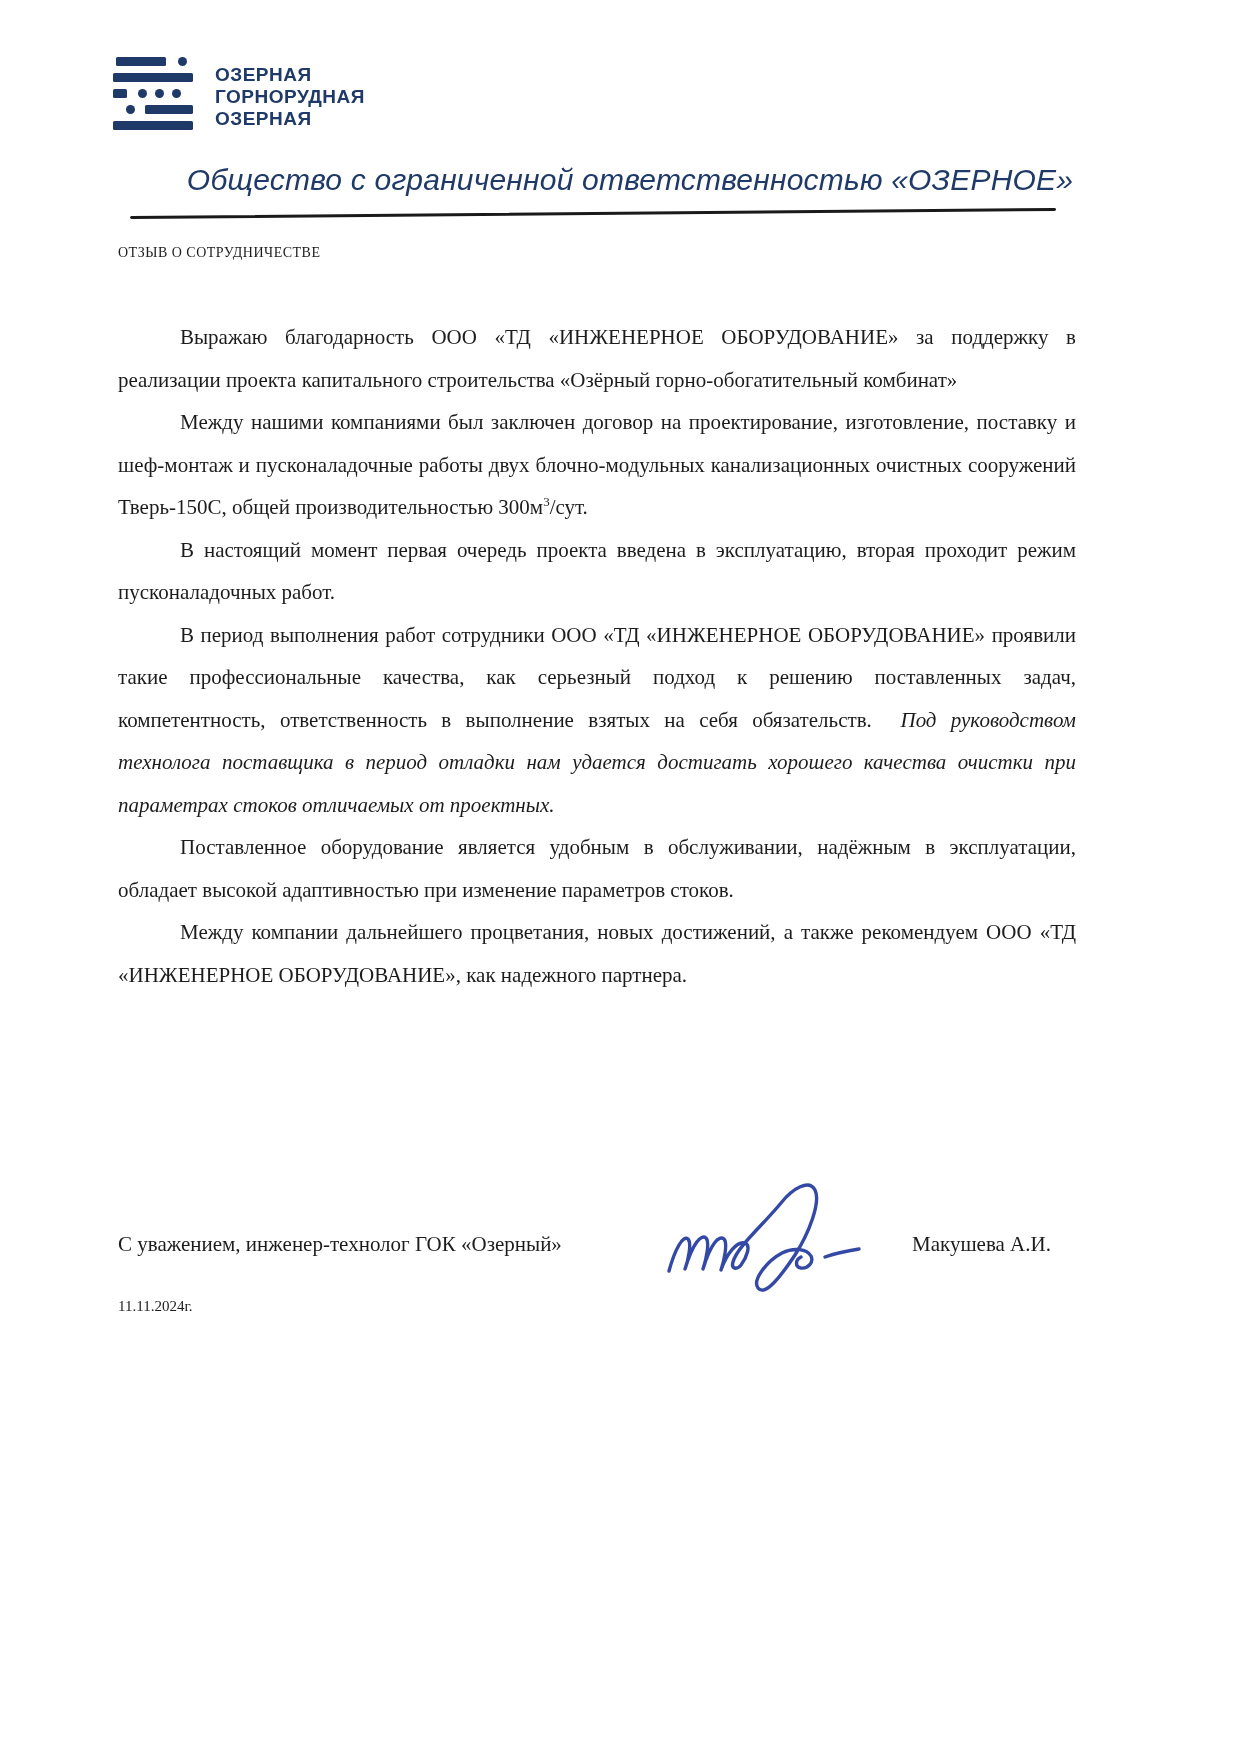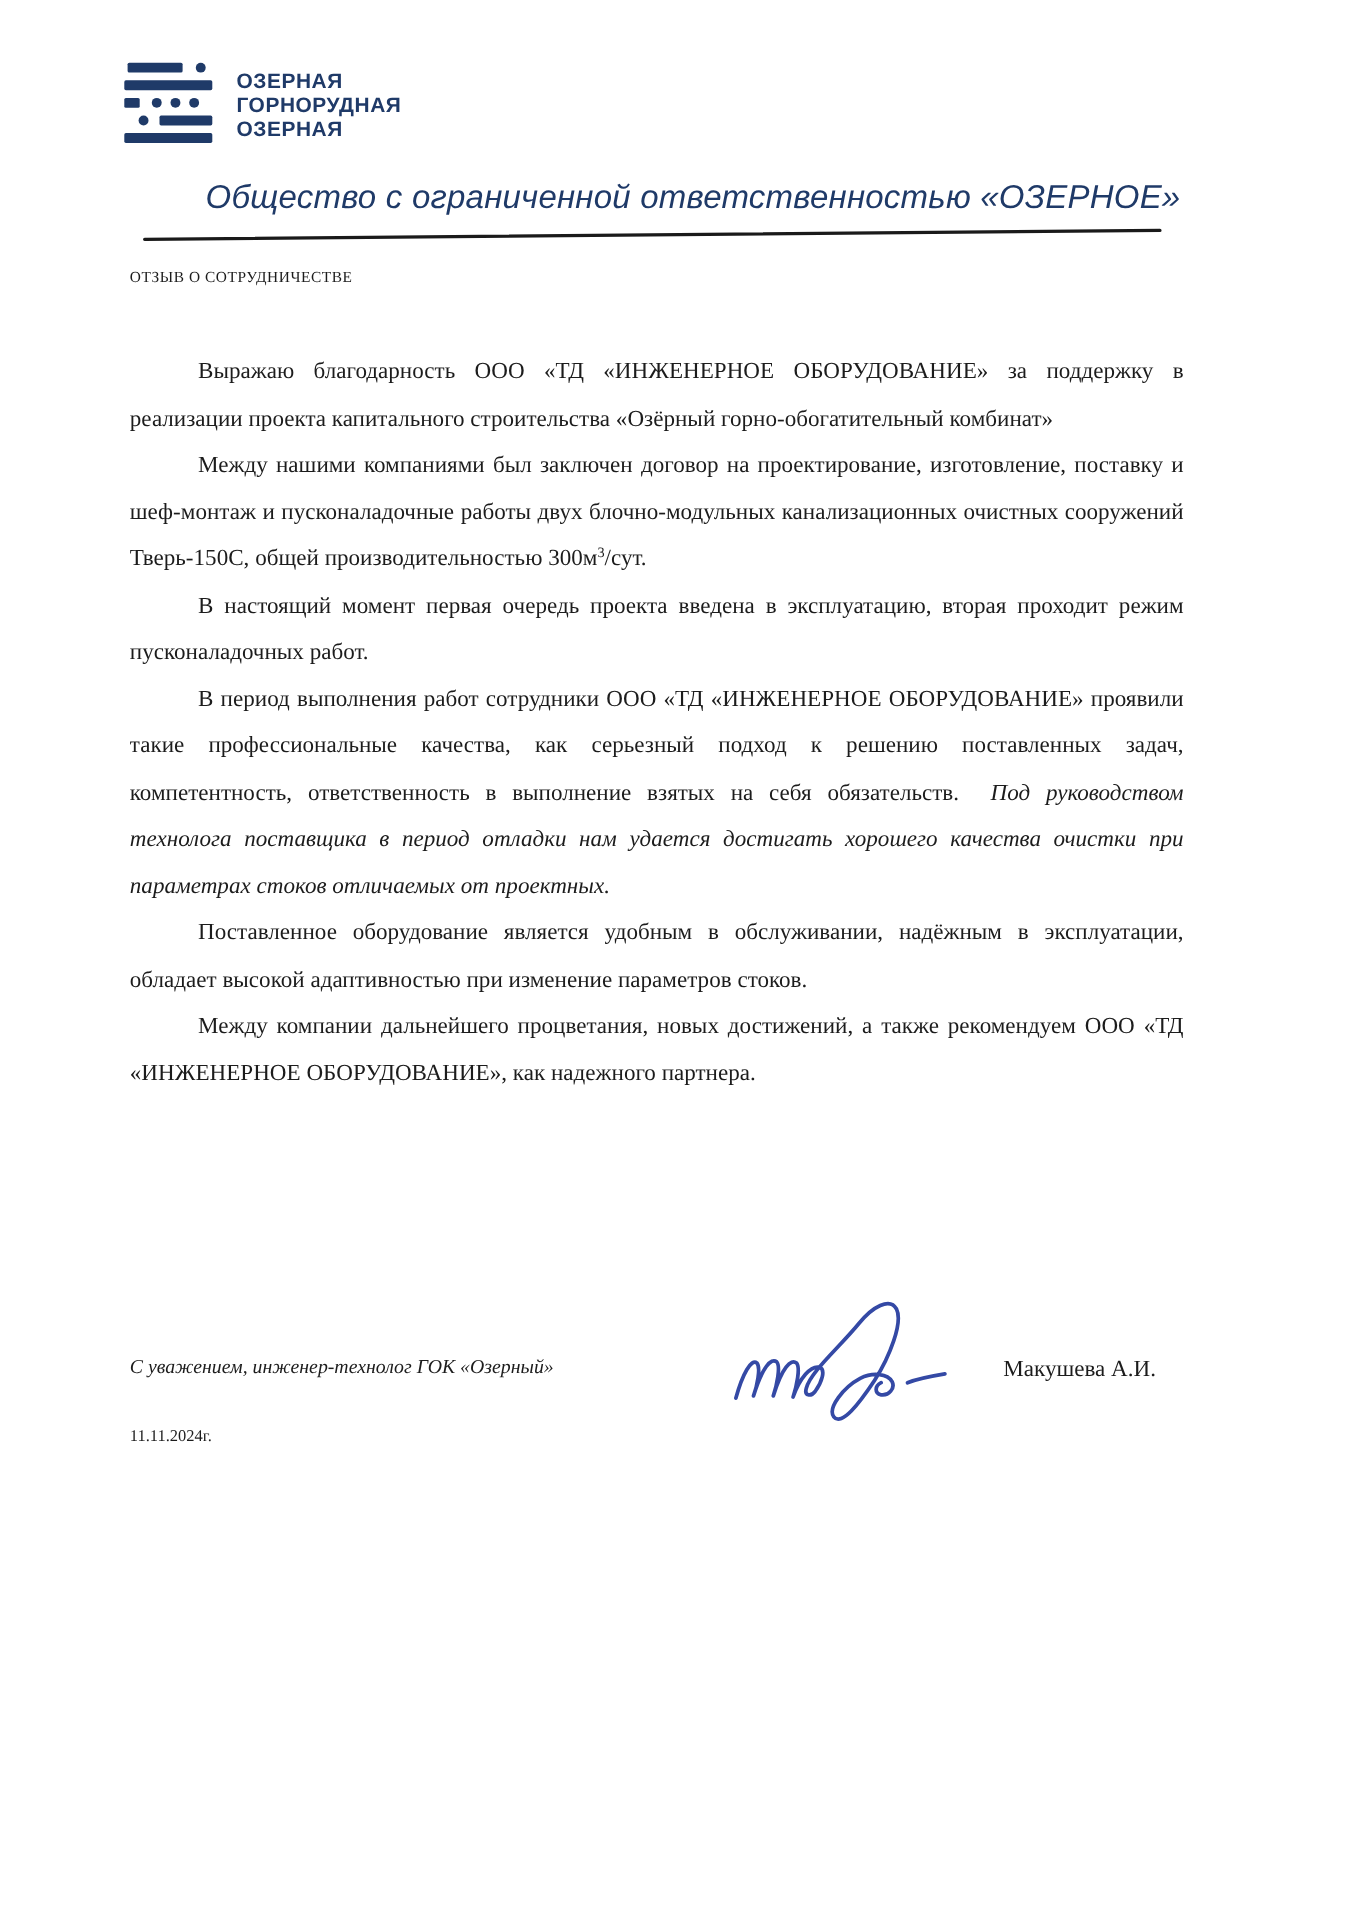--- a/index.html
+++ b/index.html
@@ -54,21 +54,21 @@
   .doc-body{
     position:absolute;left:118px;top:316px;width:958px;
     font-size:21px;line-height:42.5px;
     text-align:justify;
   }
   .doc-body p{margin:0;text-indent:62px;}
   .doc-body sup{font-size:13px;line-height:0;}
 
   
   .sig-block{position:absolute;left:118px;top:1175px;width:1000px;height:200px;}
-  .closing{position:absolute;left:0;top:57px;font-size:18px;white-space:nowrap;font-style:italic;}
+  .closing{position:absolute;left:0;top:57px;font-size:21px;white-space:nowrap;}
   .sig-svg{position:absolute;left:545px;top:0;}
   .sig-name{position:absolute;left:794px;top:57px;font-size:21px;white-space:nowrap;}
   .sig-date{position:absolute;left:0;top:123px;font-size:15px;}
 </style>
 </head>
 <body>
 
 <div class="page">
 
   <div class="logo">

